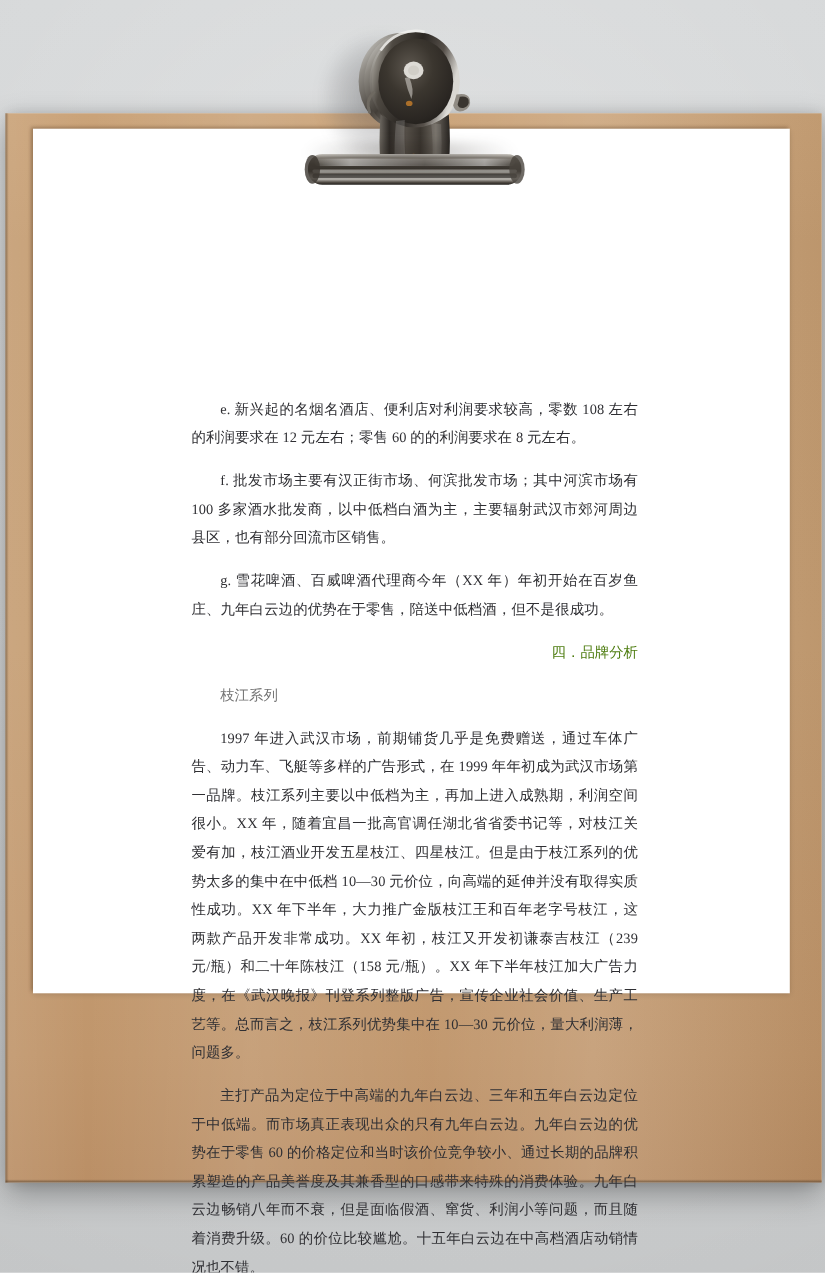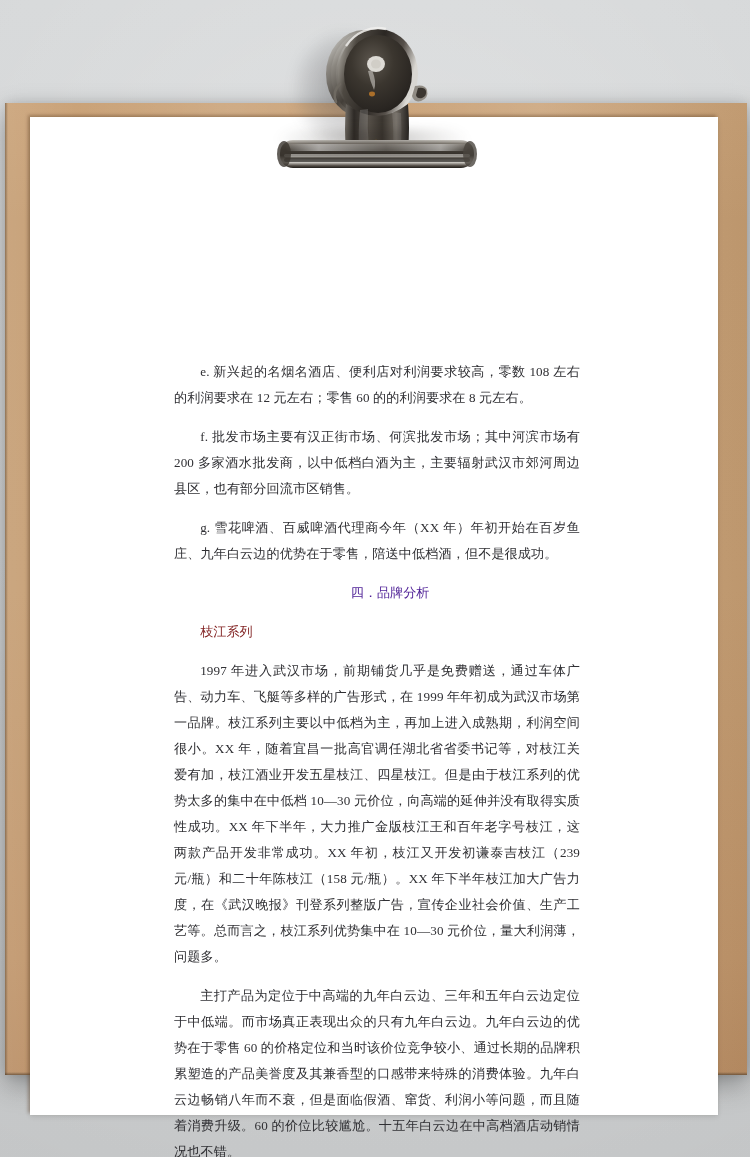--- a/index.html
+++ b/index.html
@@ -78,21 +78,21 @@
     background: linear-gradient(180deg, rgba(0,0,0,0.0), rgba(60,45,30,0.55));
     pointer-events: none;
   }
 
   
   #paper {
     position: absolute;
     left: 25px;
     top: 14px;
     width: 688px;
-    height: 998px;
+    height: 786px;
     background: #ffffff;
     box-shadow:
       -2px -2px 3px rgba(90,60,35,0.38),
       0 2px 5px rgba(0,0,0,0.10);
   }
 
   
   #page-body {
     position: absolute;
     left: 144px;
@@ -107,30 +107,30 @@
     text-align: justify;
     text-justify: inter-ideograph;
     text-indent: 2em;
     margin: 0 0 13px 0;
     letter-spacing: 0.01em;
   }
 
   p.heading {
     font-size: 13.1px;
     line-height: 26px;
-    color: #4c1d95;
+    color: #4d7c0f;
     text-indent: 2em;
     margin: 0 0 13px 0;
-    text-align: center;
+    text-align: right;
   }
 
   p.subheading {
     font-size: 13.1px;
     line-height: 26px;
-    color: #7f1d1d;
+    color: #737373;
     text-indent: 2em;
     margin: 0 0 13px 0;
     text-align: left;
   }
 
   
   #clip {
     position: absolute;
     left: 268px;
     top: 18px;
@@ -171,21 +171,21 @@
   <div id="wall-vignette"></div>
 
   <div id="clipboard">
     <div id="board-sheen"></div>
     <div id="board-edge-left"></div>
     <div id="board-edge-bottom"></div>
 
     <div id="paper">
       <div id="page-body">
           <p class="para">e. 新兴起的名烟名酒店、便利店对利润要求较高，零数 108 左右的利润要求在 12 元左右；零售 60 的的利润要求在 8 元左右。</p>
-          <p class="para">f. 批发市场主要有汉正街市场、何滨批发市场；其中河滨市场有 200 多家酒水批发商，以中低档白酒为主，主要辐射武汉市郊河周边县区，也有部分回流市区销售。</p>
+          <p class="para">f. 批发市场主要有汉正街市场、何滨批发市场；其中河滨市场有 100 多家酒水批发商，以中低档白酒为主，主要辐射武汉市郊河周边县区，也有部分回流市区销售。</p>
           <p class="para">g. 雪花啤酒、百威啤酒代理商今年（XX 年）年初开始在百岁鱼庄、九年白云边的优势在于零售，陪送中低档酒，但不是很成功。</p>
           <p class="heading">四．品牌分析</p>
           <p class="subheading">枝江系列</p>
           <p class="para">1997 年进入武汉市场，前期铺货几乎是免费赠送，通过车体广告、动力车、飞艇等多样的广告形式，在 1999 年年初成为武汉市场第一品牌。枝江系列主要以中低档为主，再加上进入成熟期，利润空间很小。XX 年，随着宜昌一批高官调任湖北省省委书记等，对枝江关爱有加，枝江酒业开发五星枝江、四星枝江。但是由于枝江系列的优势太多的集中在中低档 10—30 元价位，向高端的延伸并没有取得实质性成功。XX 年下半年，大力推广金版枝江王和百年老字号枝江，这两款产品开发非常成功。XX 年初，枝江又开发初谦泰吉枝江（239 元/瓶）和二十年陈枝江（158 元/瓶）。XX 年下半年枝江加大广告力度，在《武汉晚报》刊登系列整版广告，宣传企业社会价值、生产工艺等。总而言之，枝江系列优势集中在 10—30 元价位，量大利润薄，问题多。</p>
           <p class="para">主打产品为定位于中高端的九年白云边、三年和五年白云边定位于中低端。而市场真正表现出众的只有九年白云边。九年白云边的优势在于零售 60 的价格定位和当时该价位竞争较小、通过长期的品牌积累塑造的产品美誉度及其兼香型的口感带来特殊的消费体验。九年白云边畅销八年而不衰，但是面临假酒、窜货、利润小等问题，而且随着消费升级。60 的价位比较尴尬。十五年白云边在中高档酒店动销情况也不错。</p>
         </div>
     </div>
   </div>
 
   <div id="clip-shadow"></div>

